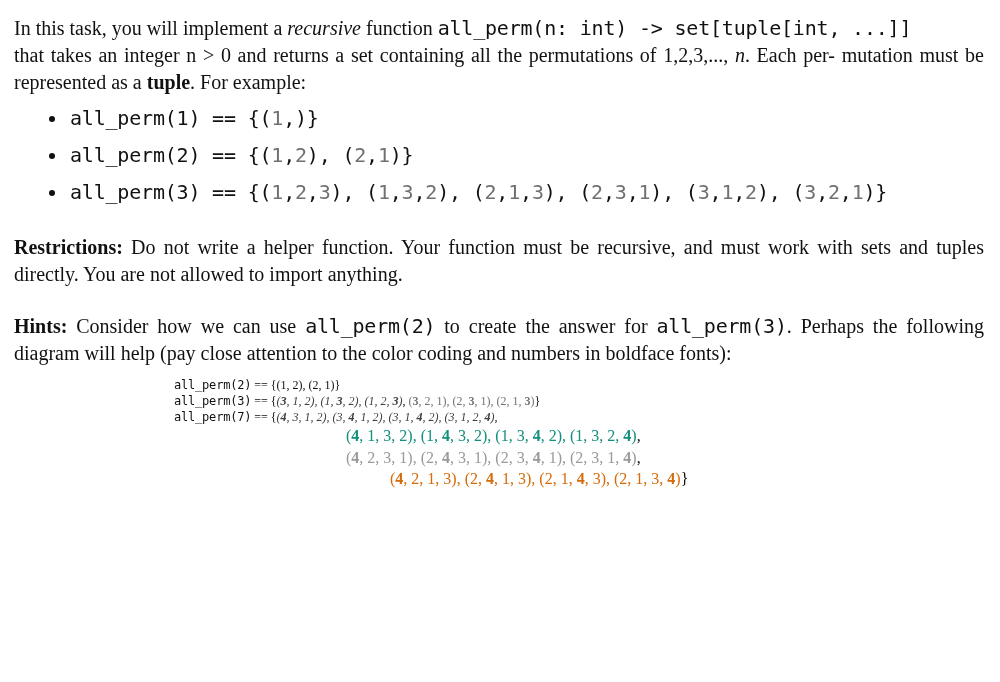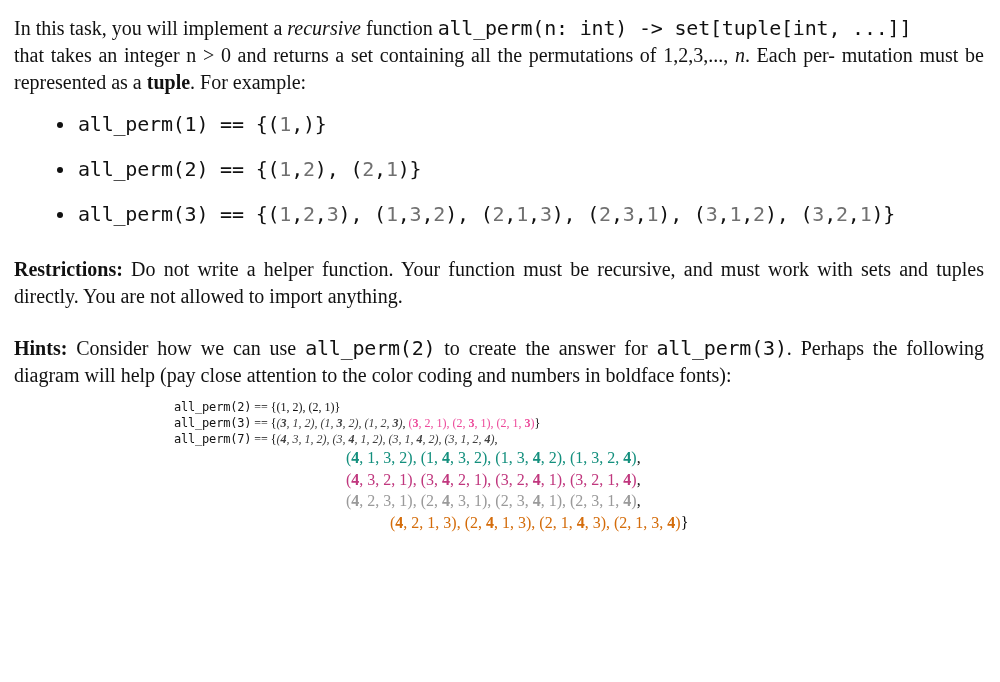--- a/index.html
+++ b/index.html
@@ -30,21 +30,21 @@
   p {
     margin: 7px 0 10px 0;
     text-align: justify;
   }
   ul.bullets {
     margin: 2px 0 0 0;
     padding-left: 46px;
     list-style-type: disc;
   }
   ul.bullets li {
-    margin: 16px;
+    margin: 8px;
     padding: 0 0 2px 2px;
     font-size: 20px;
   }
   .section {
     margin-top: 26px;
   }
   .section + .section {
     margin-top: 26px;
   }
   .label {
@@ -60,21 +60,21 @@
     line-height: 1.34;
   }
   .indentline {
     padding-left: 172px;
     white-space: nowrap;
     font-size: 16px;
     line-height: 1.34;
   }
   
   .c-red    { color: #404040; font-style: italic; }
-  .c-blue   { color: #ec4899; }
+  .c-blue   { color: #737373; }
   .c-teal   { color: #138f7d; }
   .c-pink   { color: #c0377e; }
   .c-gray   { color: #9a9a9a; }
   .c-orange { color: #d46c0a; margin-left: 44px; }
   
   .bd { font-weight: 700; }
 </style>
 </head>
 <body>
 
@@ -115,22 +115,19 @@
     <span class="mono">all_perm(3)</span><span> == </span><span>{<span class="c-red">(<span class="bd">3</span>, 1, 2), (1, <span class="bd">3</span>, 2), (1, 2, <span class="bd">3</span>)</span>, <span class="c-blue">(<span class="bd">3</span>, 2, 1), (2, <span class="bd">3</span>, 1), (2, 1, <span class="bd">3</span>)</span>}</span>
   </div>
 
   <div class="hintline">
     <span class="mono">all_perm(7)</span><span> == </span><span>{<span class="c-red">(<span class="bd">4</span>, 3, 1, 2), (3, <span class="bd">4</span>, 1, 2), (3, 1, <span class="bd">4</span>, 2), (3, 1, 2, <span class="bd">4</span>)</span>,</span>
   </div>
   <div class="indentline">
     <span class="c-teal">(<span class="bd">4</span>, 1, 3, 2), (1, <span class="bd">4</span>, 3, 2), (1, 3, <span class="bd">4</span>, 2), (1, 3, 2, <span class="bd">4</span>)</span>,
   </div>
   <div class="indentline">
-    <span class="c-pink">(<span class="bd">4</span>, 3, 2, 1), (3, <span class="bd">4</span>, 2, 1), (3, 2, <span class="bd">4</span>, 1), (3, 2, 1, <span class="bd">4</span>)</span>,
-  </div>
-  <div class="indentline">
     <span class="c-gray">(<span class="bd">4</span>, 2, 3, 1), (2, <span class="bd">4</span>, 3, 1), (2, 3, <span class="bd">4</span>, 1), (2, 3, 1, <span class="bd">4</span>)</span>,
   </div>
   <div class="indentline">
     <span class="c-orange">(<span class="bd">4</span>, 2, 1, 3), (2, <span class="bd">4</span>, 1, 3), (2, 1, <span class="bd">4</span>, 3), (2, 1, 3, <span class="bd">4</span>)</span>}
   </div>
 
 </div>
 
 </body></html>

